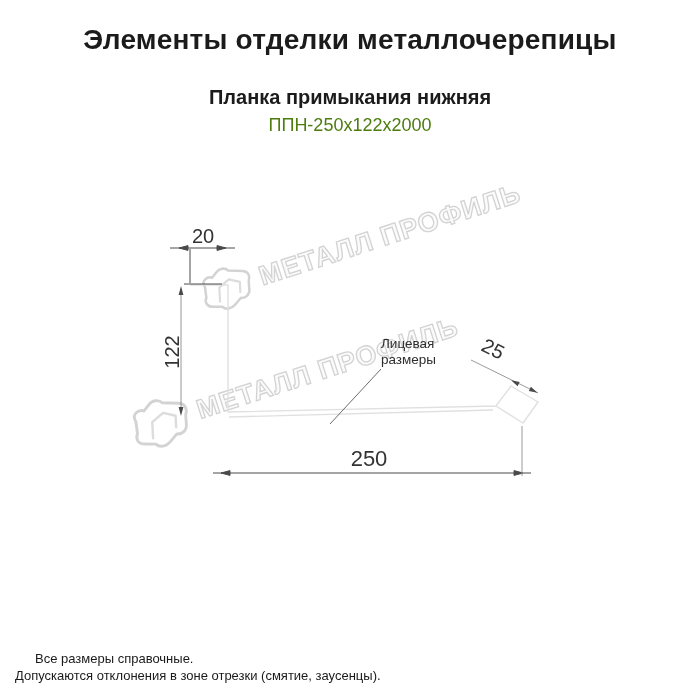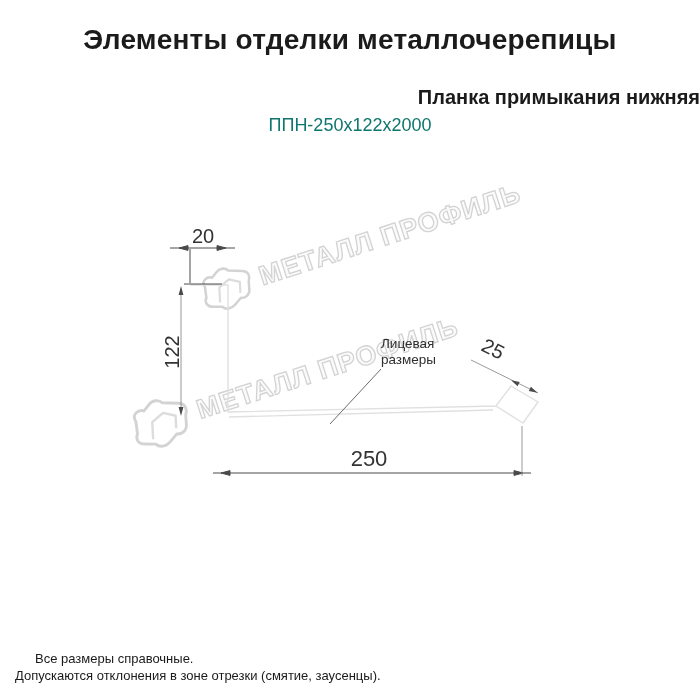--- a/index.html
+++ b/index.html
@@ -8,26 +8,26 @@
     font-family:"Liberation Sans", sans-serif;overflow:hidden;
     -webkit-font-smoothing:antialiased;
   }
   .abs{position:absolute;}
   
   .page-title{
     top:24px;left:0;width:700px;text-align:center;
     font-size:28px;font-weight:bold;color:#1b1b1b;letter-spacing:.2px;
   }
   .part-subtitle{
-    top:86px;left:0;width:700px;text-align:right;
+    top:86px;left:0;width:700px;text-align:center;
     font-size:20px;font-weight:bold;color:#1b1b1b;
   }
   .part-model{
     top:115px;left:0;width:700px;text-align:center;
-    font-size:18px;font-weight:normal;color:#0f766e;
+    font-size:18px;font-weight:normal;color:#4d7c0f;
   }
   
   .watermark{
     display:flex;align-items:center;gap:7px;
     transform:rotate(-18deg);transform-origin:0 50%;
     pointer-events:none;z-index:1;height:60px;
   }
   .wm-upper{left:198px;top:267px;}
   .wm-lower{left:128px;top:403px;}
   .wm-text{

